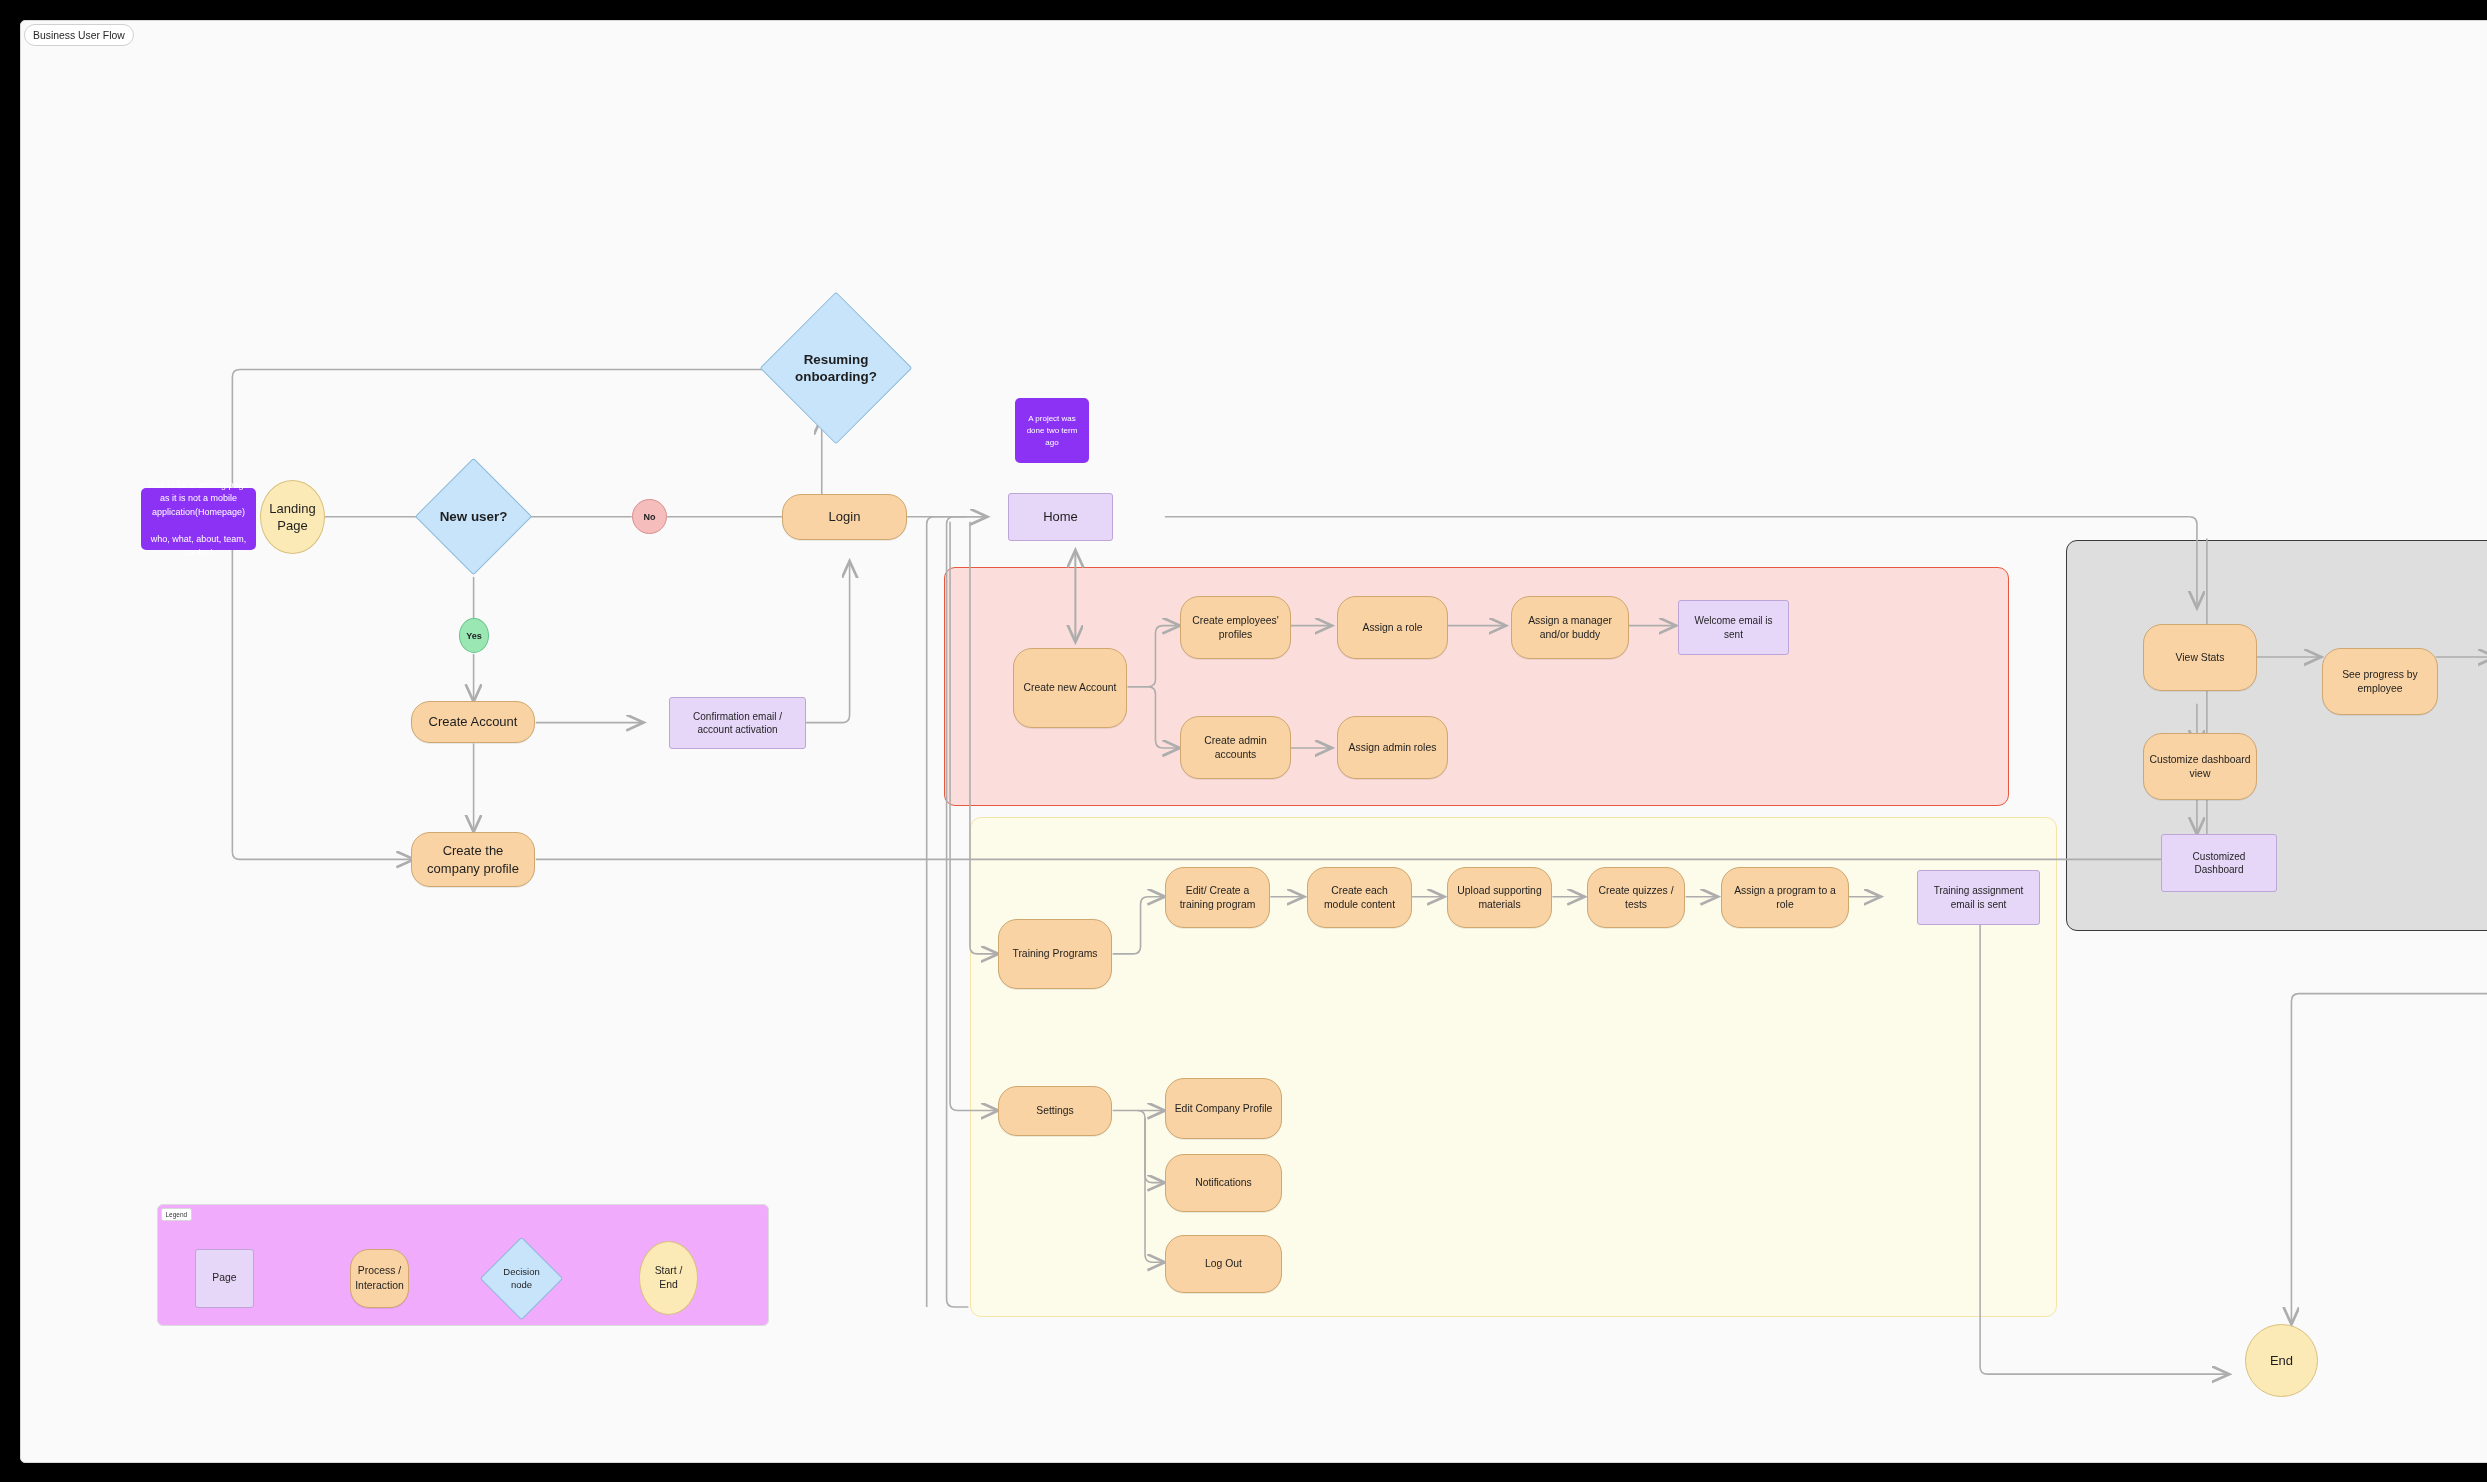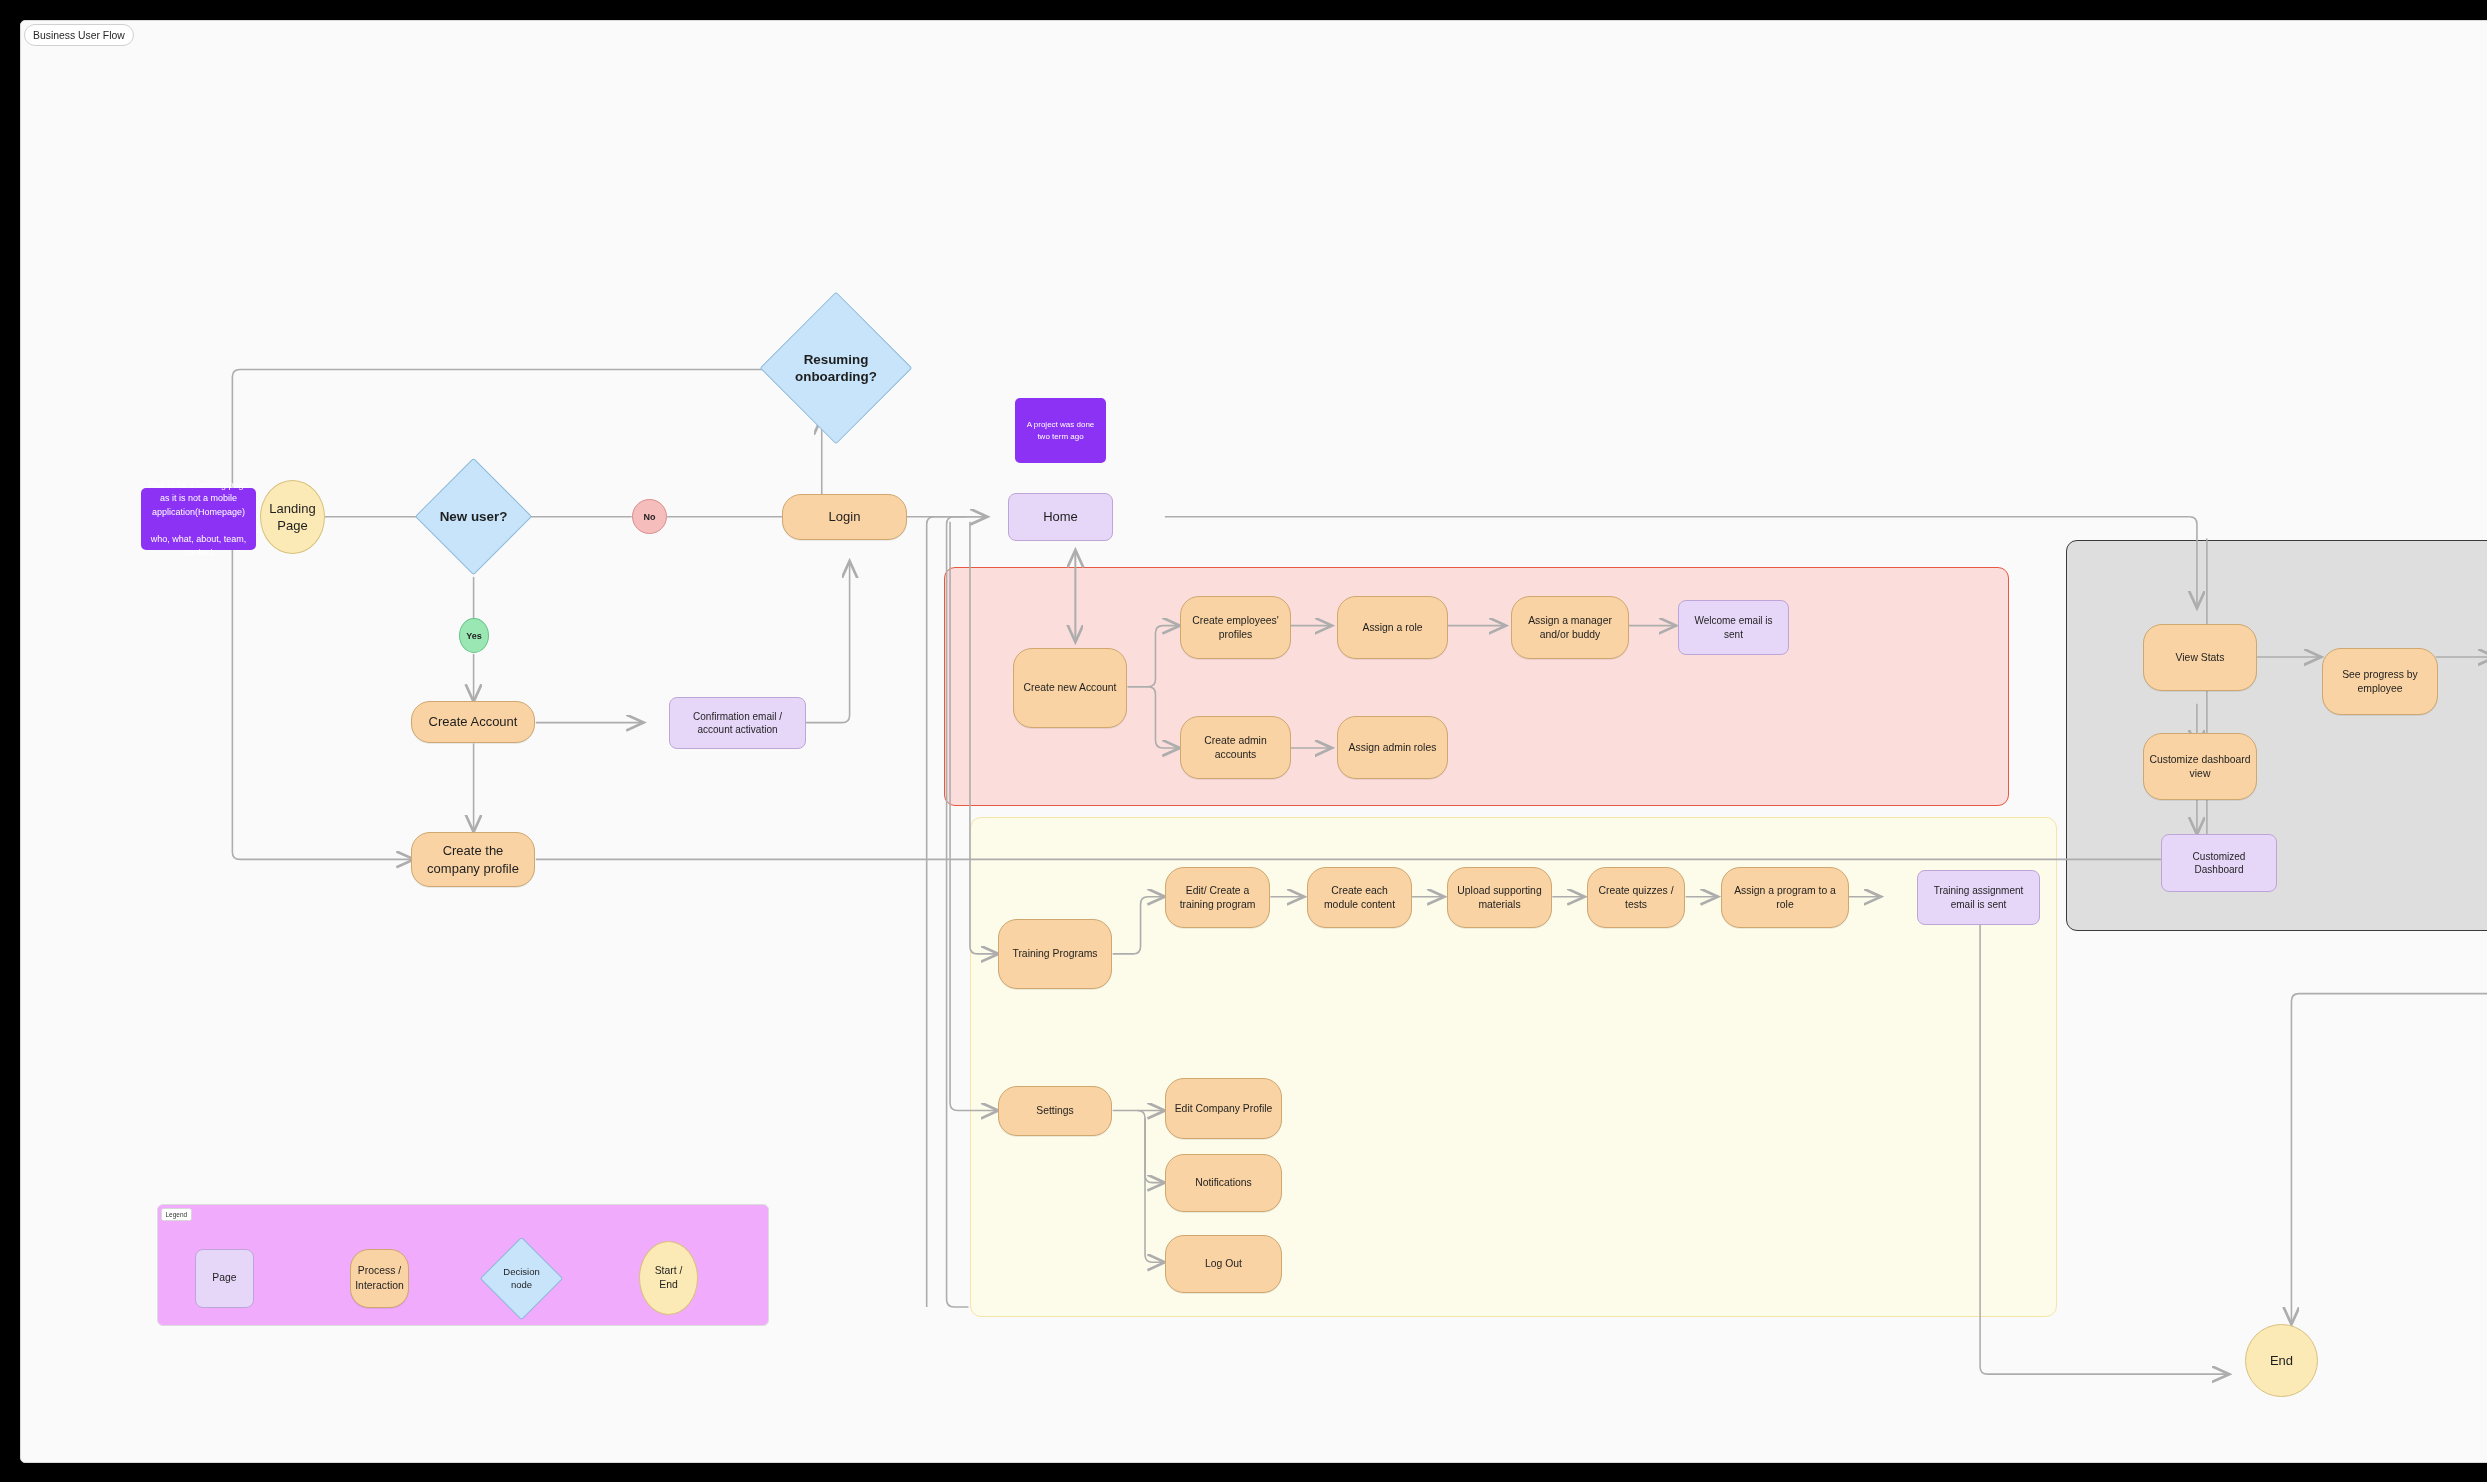--- a/index.html
+++ b/index.html
@@ -48,21 +48,21 @@
     border-radius:19px;
     box-shadow:0 1px 0 rgba(0,0,0,.07);
     font-size:13px;
   }
   .proc.sm{ font-size:10.4px; }
 
   
   .page{
     background:#e6d7f8;
     border:1.5px solid #bda5d8;
-    border-radius:8px;
+    border-radius:3px;
     font-size:13px;
   }
   .page.sm{ font-size:10px; }
 
   
   .term{
     background:#fbeab6;
     border:1.5px solid #d8c17e;
     border-radius:50%;
     font-size:13px;
@@ -244,21 +244,21 @@
 
   <div class="node proc" style="left:390px; top:811px; width:124px; height:55px;">Create the company profile</div>
 
   <div class="diamond-wrap" style="left:761px; top:293px; width:108px; height:108px;">
     <div class="dshape"></div>
     <div class="dlabel">Resuming onboarding?</div>
   </div>
 
   <div class="node proc" style="left:761px; top:473px; width:125px; height:46px;">Login</div>
 
-  <div class="note tiny" style="left:994px; top:377px; width:91px; height:65px;">A project was done two term ago</div>
+  <div class="note tiny" style="left:994px; top:377px; width:74px; height:65px;">A project was done two term ago</div>
 
   <div class="node page" style="left:987px; top:472px; width:105px; height:48px;">Home</div>
 
   <div class="node proc sm" style="left:992px; top:627px; width:114px; height:80px;">Create new Account</div>
 
   <div class="node proc sm" style="left:1159px; top:575px; width:111px; height:63px;">Create employees' profiles</div>
 
   <div class="node proc sm" style="left:1316px; top:575px; width:111px; height:63px;">Assign a role</div>
 
   <div class="node proc sm" style="left:1490px; top:575px; width:118px; height:63px;">Assign a manager and/or buddy</div>

